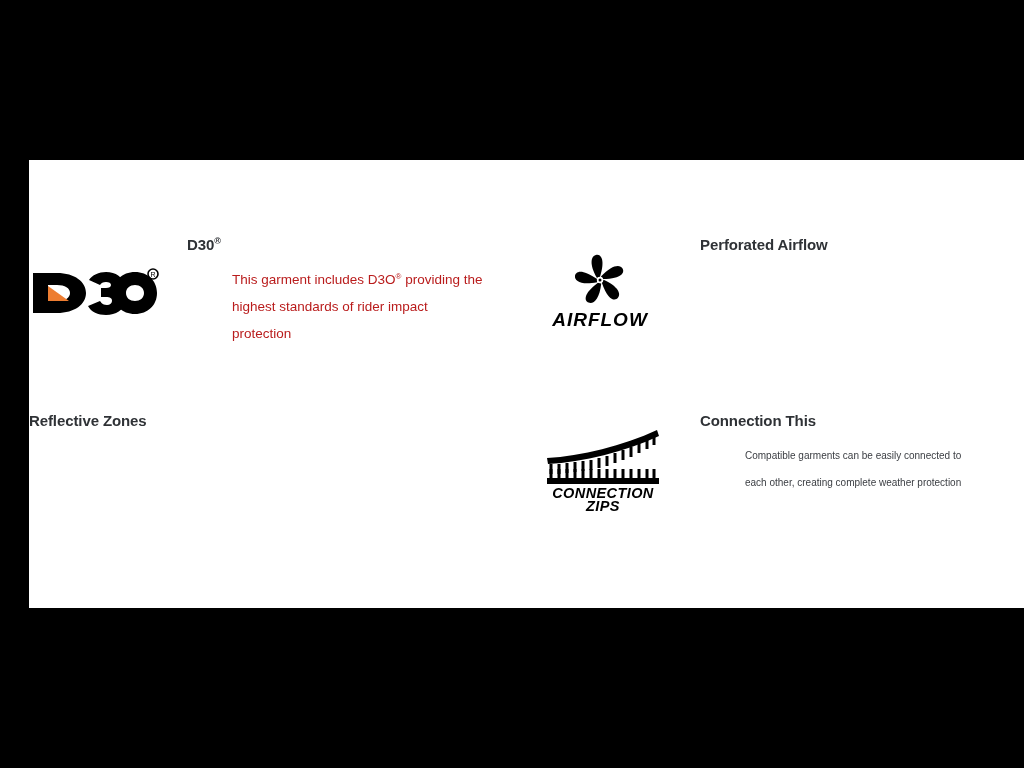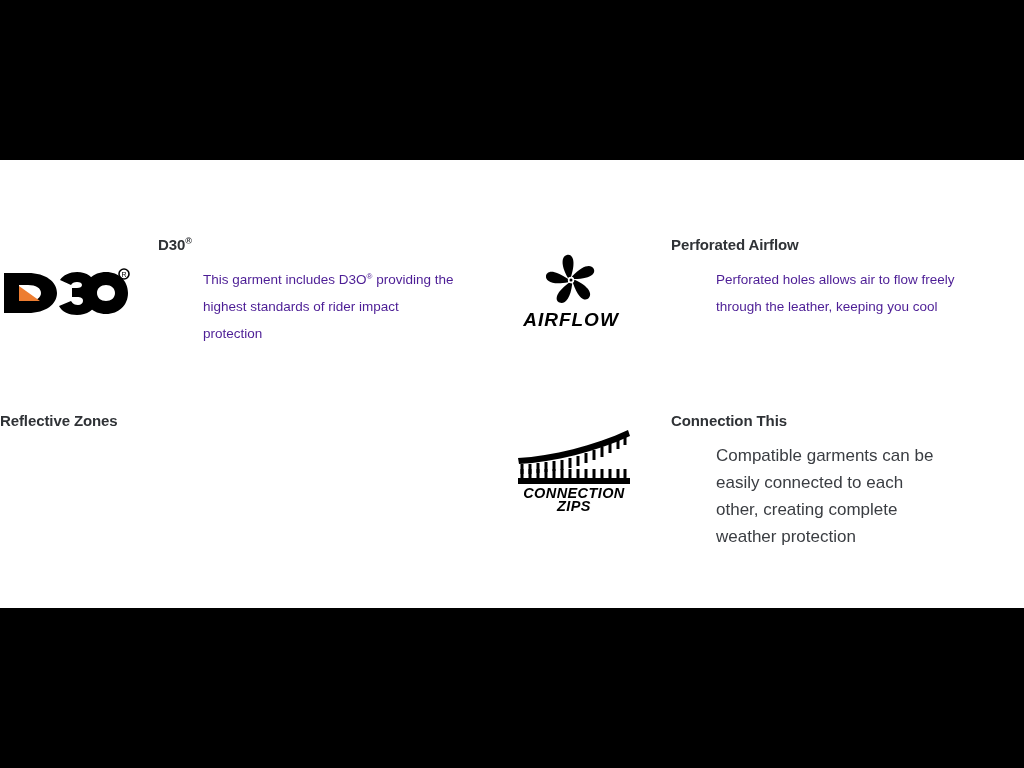--- a/index.html
+++ b/index.html
@@ -14,20 +14,21 @@
   body {
     background: #000000;
     font-family: "Liberation Sans", sans-serif;
   }
 
   .page {
     position: relative;
     width: 832px;
     height: 768px;
     background: #000000;
+    margin-left: 29px;
   }
 
   
   .bar-top {
     position: absolute;
     left: 0; top: 0;
     width: 1024px; height: 160px;
     background: #000000;
   }
   .bar-bottom {
@@ -91,35 +92,35 @@
     margin-bottom: 12px;
   }
   .feature-title sup {
     font-size: 9px;
     vertical-align: super;
     line-height: 0;
   }
 
   .feature-desc {
     font-size: 13.5px;
-    color: #4c1d95;
+    color: #b91c1c;
     line-height: 27px;
     padding-left: 45px;
     max-width: 300px;
     font-weight: normal;
   }
   .feature-desc sup {
     font-size: 8px;
     vertical-align: super;
     line-height: 0;
   }
 
   
   .feature-desc.emphasis {
-    font-size: 17px;
+    font-size: 10px;
     color: #3a3d42;
     line-height: 27px;
     max-width: 275px;
   }
 
   .icon-wrap { display: block; }
 </style>
 </head>
 <body>
 
@@ -182,21 +183,20 @@
                 </g>
                 <circle cx="0" cy="0" r="3.2" fill="#ffffff"></circle>
                 <circle cx="0" cy="0" r="1.5" fill="#000000"></circle>
               </g>
               <text x="59" y="72" font-family="'Liberation Sans', sans-serif" font-size="19" font-weight="bold" font-style="italic" text-anchor="middle" fill="#000000" letter-spacing="1">AIRFLOW</text>
             </svg>
           </span>
         </div>
         <div class="text-cell">
           <div class="feature-title">Perforated Airflow</div>
-          <div class="feature-desc">Perforated holes allows air to flow freely through the leather, keeping you cool</div>
         </div>
       </div>
 
       <div class="feature q-bl">
         <div class="text-cell">
           <div class="feature-title">Reflective Zones</div>
         </div>
       </div>
 
       <div class="feature q-br">

